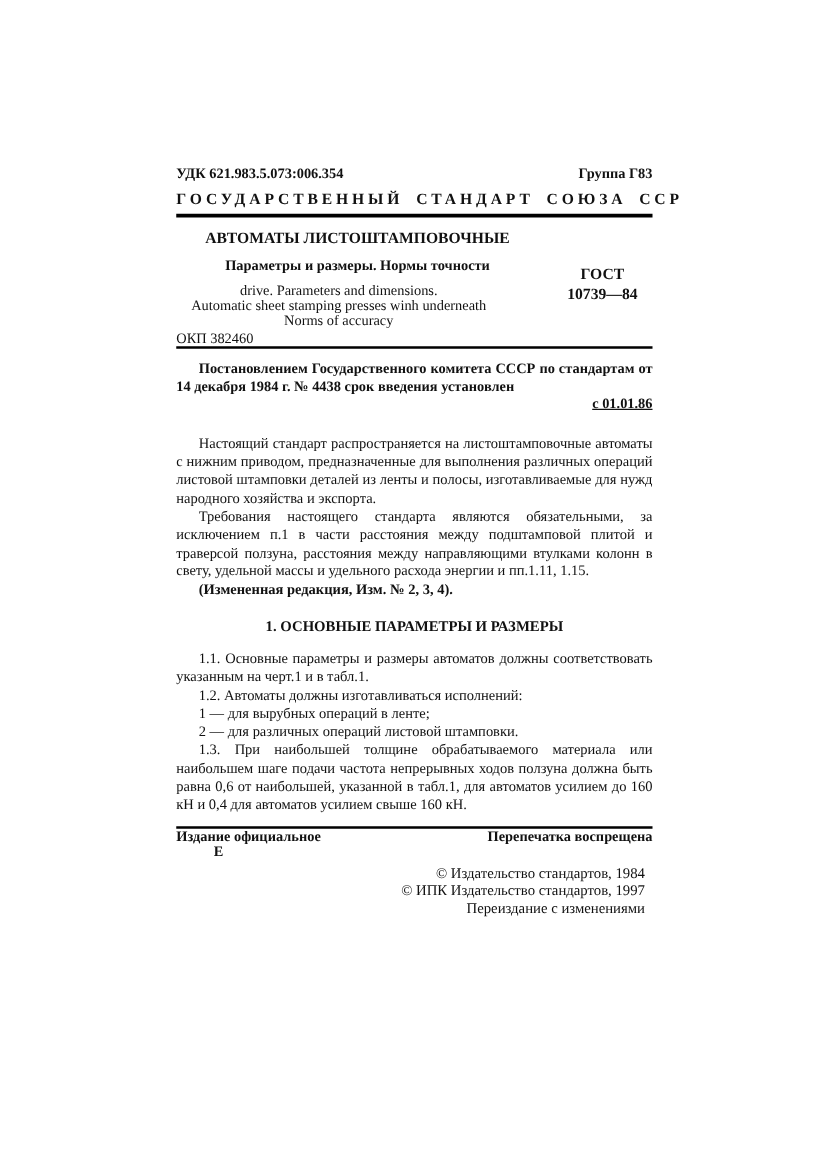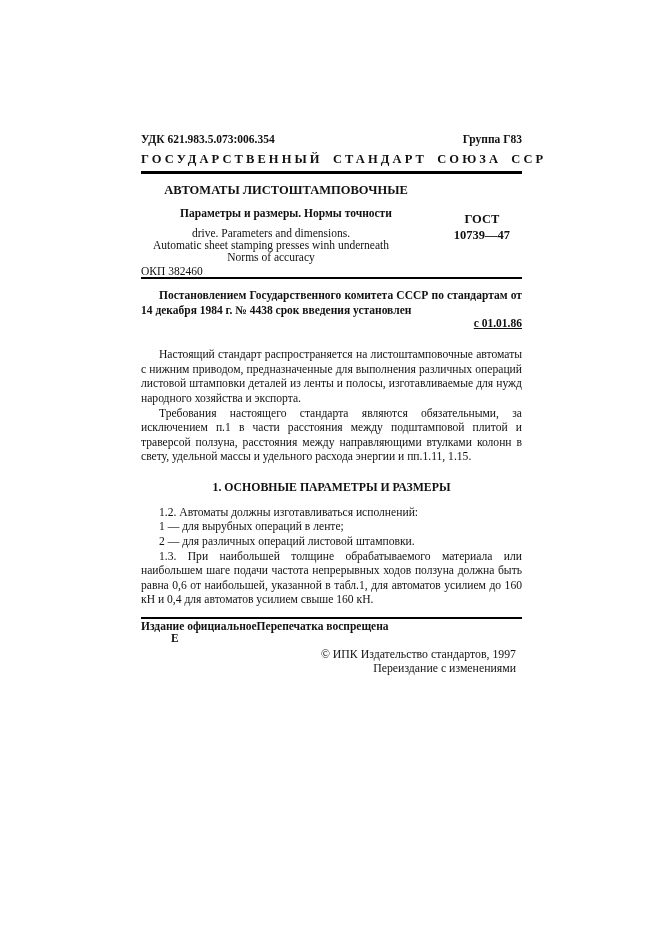--- a/index.html
+++ b/index.html
@@ -65,21 +65,21 @@
   .para-first { margin-top: 19px; }
   .amended { font-weight: bold; text-indent: 18px; margin: 0; }
   .section-heading {
     text-align: center; font-weight: bold; font-size: 11.8px;
     margin: 15px 0 11px 0;
     font-family: Liberation Serif, serif;
   }
   .list-line { text-indent: 18px; margin: 0; }
   .footer-rule { height: 2px; background: #000; margin-top: 9px; }
   .footer-row {
-    display: flex; justify-content: flex-start;
+    display: flex; justify-content: space-between;
     font-weight: bold; font-size: 11.5px; margin-top: 1px;
   }
   .edition-mark { font-weight: bold; font-size: 11.5px; margin-left: 30px; }
   .copyright {
     text-align: right; font-size: 11.8px; line-height: 1.22;
     margin-top: 3px; padding-right: 6px;
   }
 </style>
 </head>
 <body>
@@ -95,21 +95,21 @@
 
   <div class="rule-thick"></div>
 
   <div class="title-block">
     <div class="title">
       <div>АВТОМАТЫ ЛИСТОШТАМПОВОЧНЫЕ</div>
     </div>
     <div class="subtitle">Параметры и размеры. Нормы точности</div>
     <div class="gost-box">
       <div>ГОСТ</div>
-      <div>10739—47</div>
+      <div>10739—84</div>
     </div>
     <div class="english">
       <div>drive. Parameters and dimensions.</div>
       <div>Automatic sheet stamping presses winh underneath</div>
       <div>Norms of accuracy</div>
     </div>
     <div class="okp">ОКП  382460</div>
   </div>
 
   <div class="rule-mid"></div>
@@ -117,35 +117,38 @@
   <div class="enactment-wrap">
     <div class="enactment">Постановлением Государственного комитета СССР по стандартам от 14 декабря 1984 г. № 4438 срок введения установлен</div>
     <div class="effective">
       <span>с 01.01.86</span>
     </div>
   </div>
 
   <div class="body-text">
     <p class="para para-first">Настоящий стандарт распространяется на листоштамповочные автоматы с нижним приводом, предназначенные для выполнения различных операций листовой штамповки деталей из ленты и полосы, изготавливаемые для нужд народного хозяйства и экспорта.</p>
     <p class="para">Требования настоящего стандарта являются обязательными, за исключением п.1 в части расстояния между подштамповой плитой и траверсой ползуна, расстояния между направляющими втулками колонн в свету, удельной массы и удельного расхода энергии и пп.1.11, 1.15.</p>
+    <p class="amended">(Измененная редакция, Изм. № 2, 3, 4).</p>
 
     <div class="section-heading">1. ОСНОВНЫЕ ПАРАМЕТРЫ И РАЗМЕРЫ</div>
 
+    <p class="para">1.1. Основные параметры и размеры автоматов должны соответствовать указанным на черт.1 и в табл.1.</p>
     <p class="list-line">1.2. Автоматы должны изготавливаться исполнений:</p>
     <p class="list-line">1 — для вырубных операций в ленте;</p>
     <p class="list-line">2 — для различных операций листовой штамповки.</p>
     <p class="para">1.3. При наибольшей толщине обрабатываемого материала или наибольшем шаге подачи частота непрерывных ходов ползуна должна быть равна 0,6 от наибольшей, указанной в табл.1, для автоматов усилием до 160 кН и 0,4 для автоматов усилием свыше 160 кН.</p>
   </div>
 
   <div class="footer-rule"></div>
 
   <div class="footer-row">
     <span>Издание официальное</span>
     <span>Перепечатка воспрещена</span>
   </div>
   <div class="edition-mark">Е</div>
 
   <div class="copyright">
+    <div>©  Издательство стандартов, 1984</div>
     <div>©  ИПК Издательство стандартов, 1997</div>
     <div>Переиздание с изменениями</div>
   </div>
 
 </div>
 
 </body></html>

